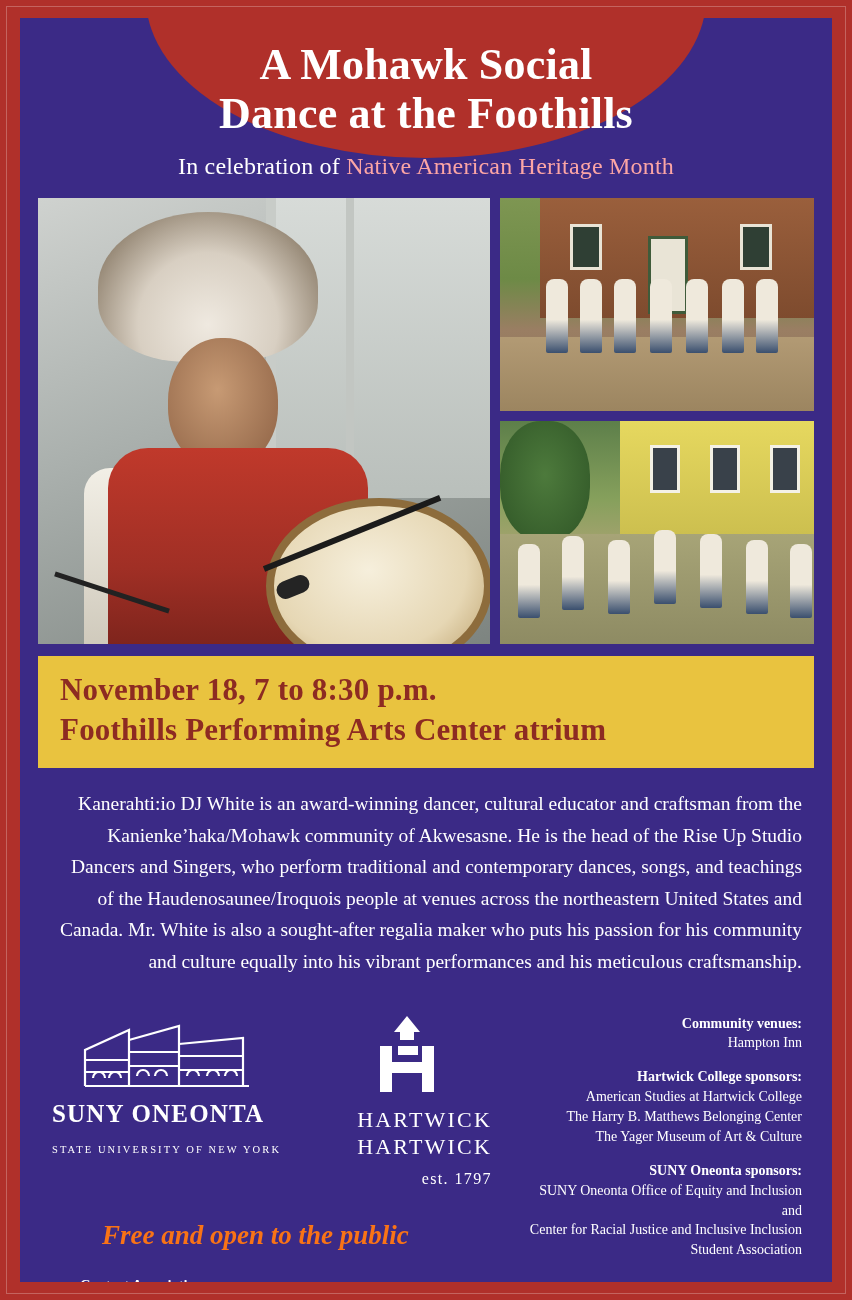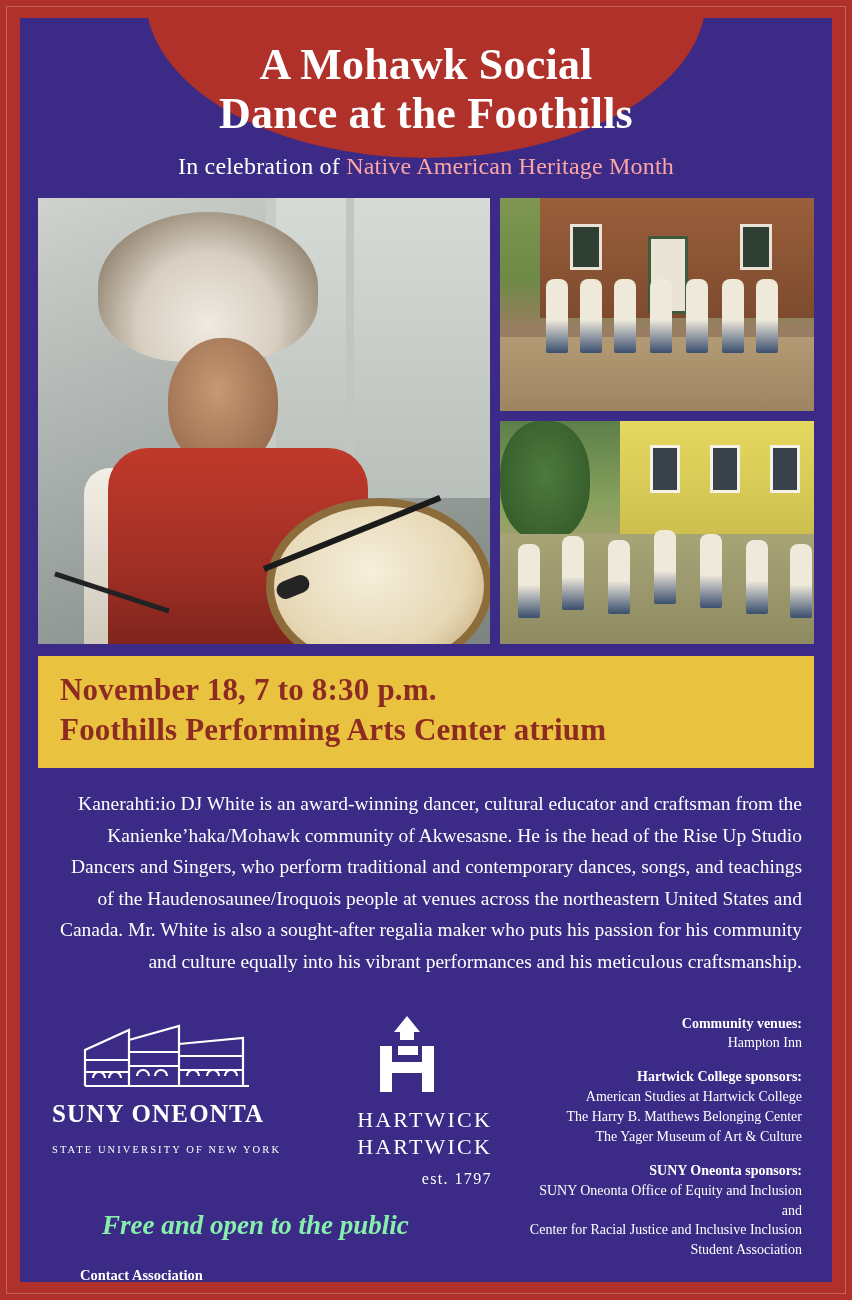--- a/index.html
+++ b/index.html
@@ -238,25 +238,25 @@
     font-weight: bold; font-size: 25px; letter-spacing: 1.2px;
   }
   .suny-sub {
     font-size: 10.5px; letter-spacing: 2.1px; margin-top: 16px;
   }
   .hartwick-logo { width: 170px; text-align: right; color:#fff; }
   .hw-mark { width: 74px; height: 80px; margin: 0 auto 10px auto; position: relative; }
   .hw-name { font-size: 22px; letter-spacing: 2.2px; line-height: 1.25; }
   .hw-est { font-size: 16px; letter-spacing: 1.4px; margin-top: 9px; }
   .free-line {
-    color: #86efac;
+    color: #f97316;
     font-size: 27px;
     font-style: italic;
     font-weight: bold;
-    margin-top: 22px;
+    margin-top: 32px;
     padding-left: 50px;
   }
   .contact {
     color: #ffffff;
     margin-top: 26px;
     padding-left: 28px;
   }
   .contact-title { font-weight: bold; font-size: 14.5px; }
   .contact-line { font-size: 14px; line-height: 1.45; }
   .sponsors {

